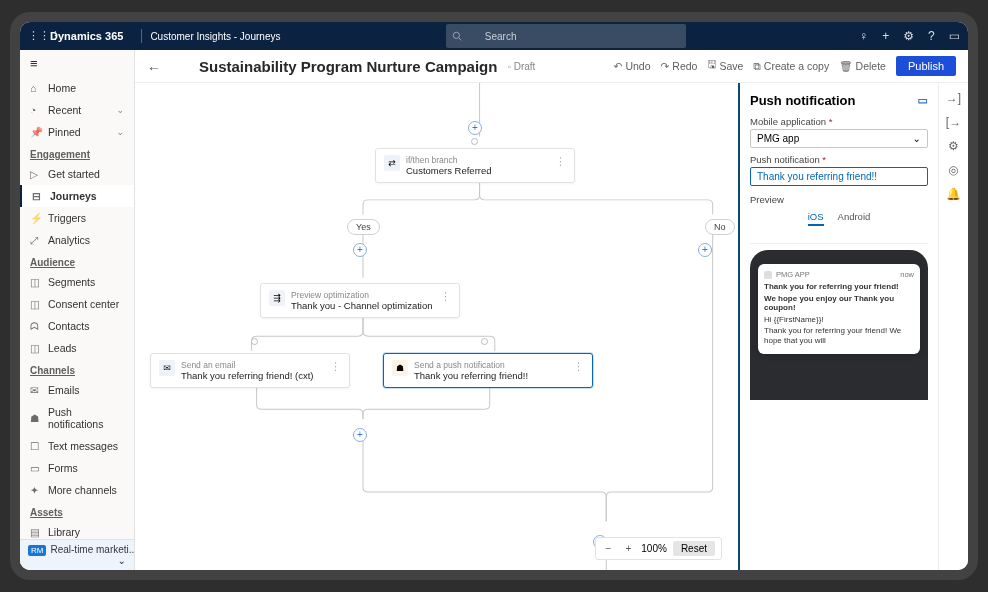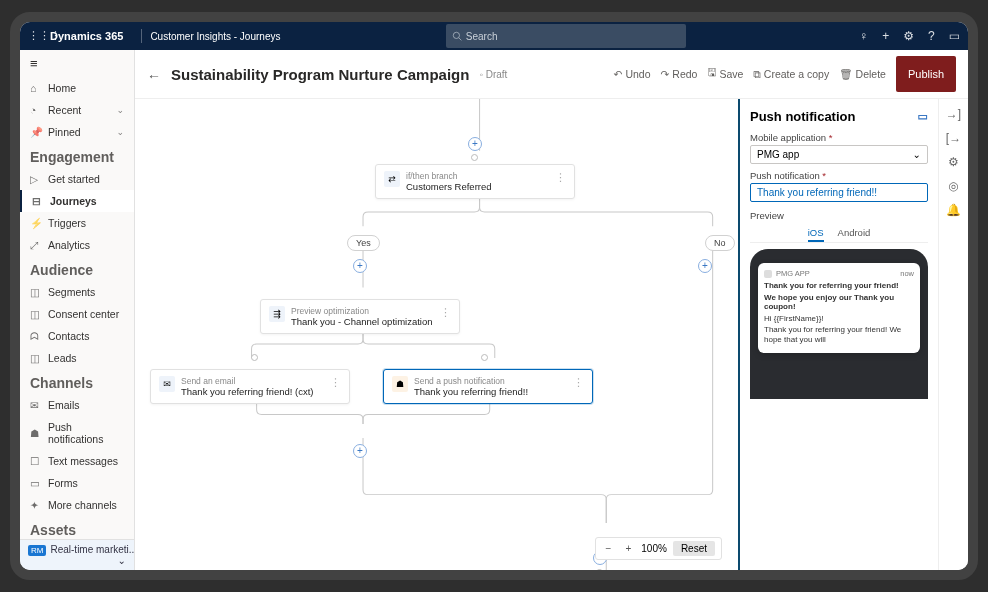--- a/index.html
+++ b/index.html
@@ -3,42 +3,42 @@
 <meta charset="utf-8">
 <style>
 * { box-sizing: border-box; margin: 0; padding: 0; font-family: "Segoe UI", sans-serif; }
 body { background: #2e2e2e; display: flex; align-items: center; justify-content: center; height: 592px; width: 988px; }
 .tablet { width: 968px; height: 568px; background: #fff; border-radius: 20px; border: 10px solid #424242; overflow: hidden; position: relative; }
 .topbar { background: #0b2241; height: 28px; display: flex; align-items: center; color: #fff; font-size: 11px; padding: 0 8px; }
 .topbar .waffle { width: 14px; height: 14px; margin-right: 8px; opacity: 0.9; }
 .topbar .brand { font-weight: 600; margin-right: 10px; }
 .topbar .sep { width: 1px; height: 14px; background: rgba(255,255,255,0.3); margin: 0 8px; }
 .topbar .product { font-size: 10px; }
-.topbar .search { margin-left: auto; margin-right: auto; background: #3a4c63; height: 24px; width: 240px; border-radius: 2px; display: flex; align-items: center; padding: 0 6px; font-size: 10px; color: #c9d0d8; }
+.topbar .search { margin-left: auto; margin-right: auto; background: #3a4c63; height: 24px; width: 240px; border-radius: 2px; display: flex; align-items: center; padding: 0 6px; font-size: 10px; color: #c9d0d8; gap: 19px; }
 .topbar .search svg { width: 10px; height: 10px; margin-right: 4px; }
 .topbar .right-icons { display: flex; gap: 14px; margin-left: 8px; }
 .topbar .right-icons span { font-size: 12px; opacity: 0.85; cursor: pointer; }
 .shell { display: flex; height: calc(100% - 28px); }
 .sidebar { width: 115px; border-right: 1px solid #e1e1e1; background: #faf9f8; overflow-y: auto; font-size: 10.5px; color: #323130; position: relative; }
 .sidebar .burger { padding: 6px 10px; font-size: 13px; }
 .nav-item { display: flex; align-items: center; gap: 6px; padding: 5px 10px; cursor: pointer; }
 .nav-item .ic { width: 12px; height: 12px; opacity: 0.7; flex-shrink: 0; }
 .nav-item .chev { margin-left: auto; font-size: 9px; opacity: 0.6; }
 .nav-item.active { background: #fff; border-left: 2px solid #0b2241; font-weight: 600; }
-.nav-section { padding: 6px 10px 3px; font-size: 14px; font-weight: 600; color: #605e5c; }
+.nav-section { padding: 6px 10px 3px; font-size: 10px; font-weight: 600; color: #605e5c; text-decoration: underline; }
 .sidebar .env { position: absolute; bottom: 0; left: 0; right: 0; padding: 4px 8px; background: #eef4fb; font-size: 10px; color: #334; border-top: 1px solid #e1e1e1; white-space: nowrap; overflow: hidden; }
 .env-badge { background:#1976d2; color:#fff; font-size:8px; padding:1px 3px; border-radius:2px; margin-right:4px; }
 .main { flex: 1; display: flex; flex-direction: column; background: #fff; position: relative; }
 .page-header { display: flex; align-items: center; padding: 6px 12px; border-bottom: 1px solid #eee; gap: 10px; }
 .page-header .back { font-size: 14px; color: #555; cursor: pointer; }
-.page-header .title { font-size: 15px; font-weight: 600; color: #292827; }
+.page-header .title { font-size: 15px; font-weight: 600; color: #292827; margin-left: 28px; }
 .page-header .status { font-size: 10px; color: #888; }
 .page-header .actions { margin-left: auto; display: flex; align-items: center; gap: 10px; font-size: 10.5px; color: #605e5c; }
 .page-header .actions .a { display: flex; align-items: center; gap: 3px; cursor: pointer; }
-.page-header .publish { background: #7f1d1d; color: #fff; padding: 12px 12px; border-radius: 2px; font-size: 11px; cursor: pointer; }
+.page-header .publish { background: #1d4ed8; color: #fff; padding: 4px 12px; border-radius: 2px; font-size: 11px; cursor: pointer; }
 .canvas-wrap { flex: 1; display: flex; overflow: hidden; }
 .canvas { flex: 1; position: relative; background: #fff; overflow: hidden; }
 .node { position: absolute; background: #fff; border: 1px solid #e1e1e1; border-radius: 3px; box-shadow: 0 1px 3px rgba(0,0,0,0.05); padding: 6px 8px; font-size: 9.5px; display: flex; align-items: flex-start; gap: 6px; }
 .node .nic { width: 16px; height: 16px; background: #eef3fa; border-radius: 2px; display: flex; align-items: center; justify-content: center; font-size: 9px; }
 .node .ntext .ntype { font-size: 8.5px; color: #888; }
 .node .ntext .ntitle { font-size: 9.5px; color: #222; font-weight: 500; }
 .node .dots { margin-left: auto; color: #aaa; font-size: 11px; }
 .node.selected { border: 1.5px solid #0067b8; box-shadow: 0 0 0 1px rgba(0,103,184,0.2); }
 .pill { position: absolute; background: #fff; border: 1px solid #d1d1d1; border-radius: 10px; padding: 2px 8px; font-size: 9px; color: #444; }
 .plus { position: absolute; width: 14px; height: 14px; border: 1px solid #88aee0; border-radius: 50%; background: #fff; color: #3b78c4; font-size: 10px; line-height: 12px; text-align: center; cursor: pointer; }
@@ -52,21 +52,21 @@
 .right-rail span { font-size: 12px; color: #666; cursor: pointer; }
 .right-rail .active-icon { color: #333; }
 .panel { width: 200px; border-left: 2px solid #0c4a6e; padding: 10px; font-size: 10.5px; overflow-y: auto; }
 .panel h3 { font-size: 13px; font-weight: 600; margin-bottom: 8px; display: flex; align-items: center; justify-content: space-between; }
 .panel h3 .picon { color:#3b78c4; font-size:11px; }
 .panel .field-label { font-size: 9.5px; color: #444; margin-top: 6px; }
 .panel .field-label .req { color: #a4262c; }
 .panel .select, .panel .input { width: 100%; border: 1px solid #c8c6c4; border-radius: 2px; padding: 3px 6px; font-size: 10px; margin-top: 2px; display: flex; align-items: center; justify-content: space-between; background: #fff; }
 .panel .input.focus { border-color: #0067b8; color: #0067b8; }
 .panel .preview-label { font-size: 9.5px; margin-top: 8px; color: #444; }
-.panel .tabs { display: flex; gap: 14px; font-size: 9.5px; margin-top: 6px; border-bottom: 1px solid #eee; padding-bottom: 0; justify-content: center;}
+.panel .tabs { display: flex; gap: 14px; font-size: 9.5px; margin-top: 6px; border-bottom: 1px solid #eee; padding-bottom: 17px; justify-content: center;}
 .panel .tabs .t { padding-bottom: 2px; cursor: pointer; color: #555; }
 .panel .tabs .t.active { color: #0067b8; border-bottom: 2px solid #0067b8; }
 .phone { margin-top: 6px; background: #2a2c30; border-radius: 18px 18px 0 0; padding: 14px 8px 0; height: 150px; overflow: hidden; }
 .phone .notif { background: #fff; border-radius: 6px; padding: 6px; font-size: 8px; color: #333; box-shadow: 0 2px 6px rgba(0,0,0,0.2); }
 .phone .notif .hdr { display: flex; align-items: center; gap: 4px; font-size: 7.5px; color: #777; margin-bottom: 3px; }
 .phone .notif .hdr .appic { width: 8px; height: 8px; background: #ddd; border-radius: 2px; }
 .phone .notif .hdr .now { margin-left: auto; padding-left: 6px; }
 .phone .notif p { margin-bottom: 2px; line-height: 1.2; }
 </style>
 </head>

